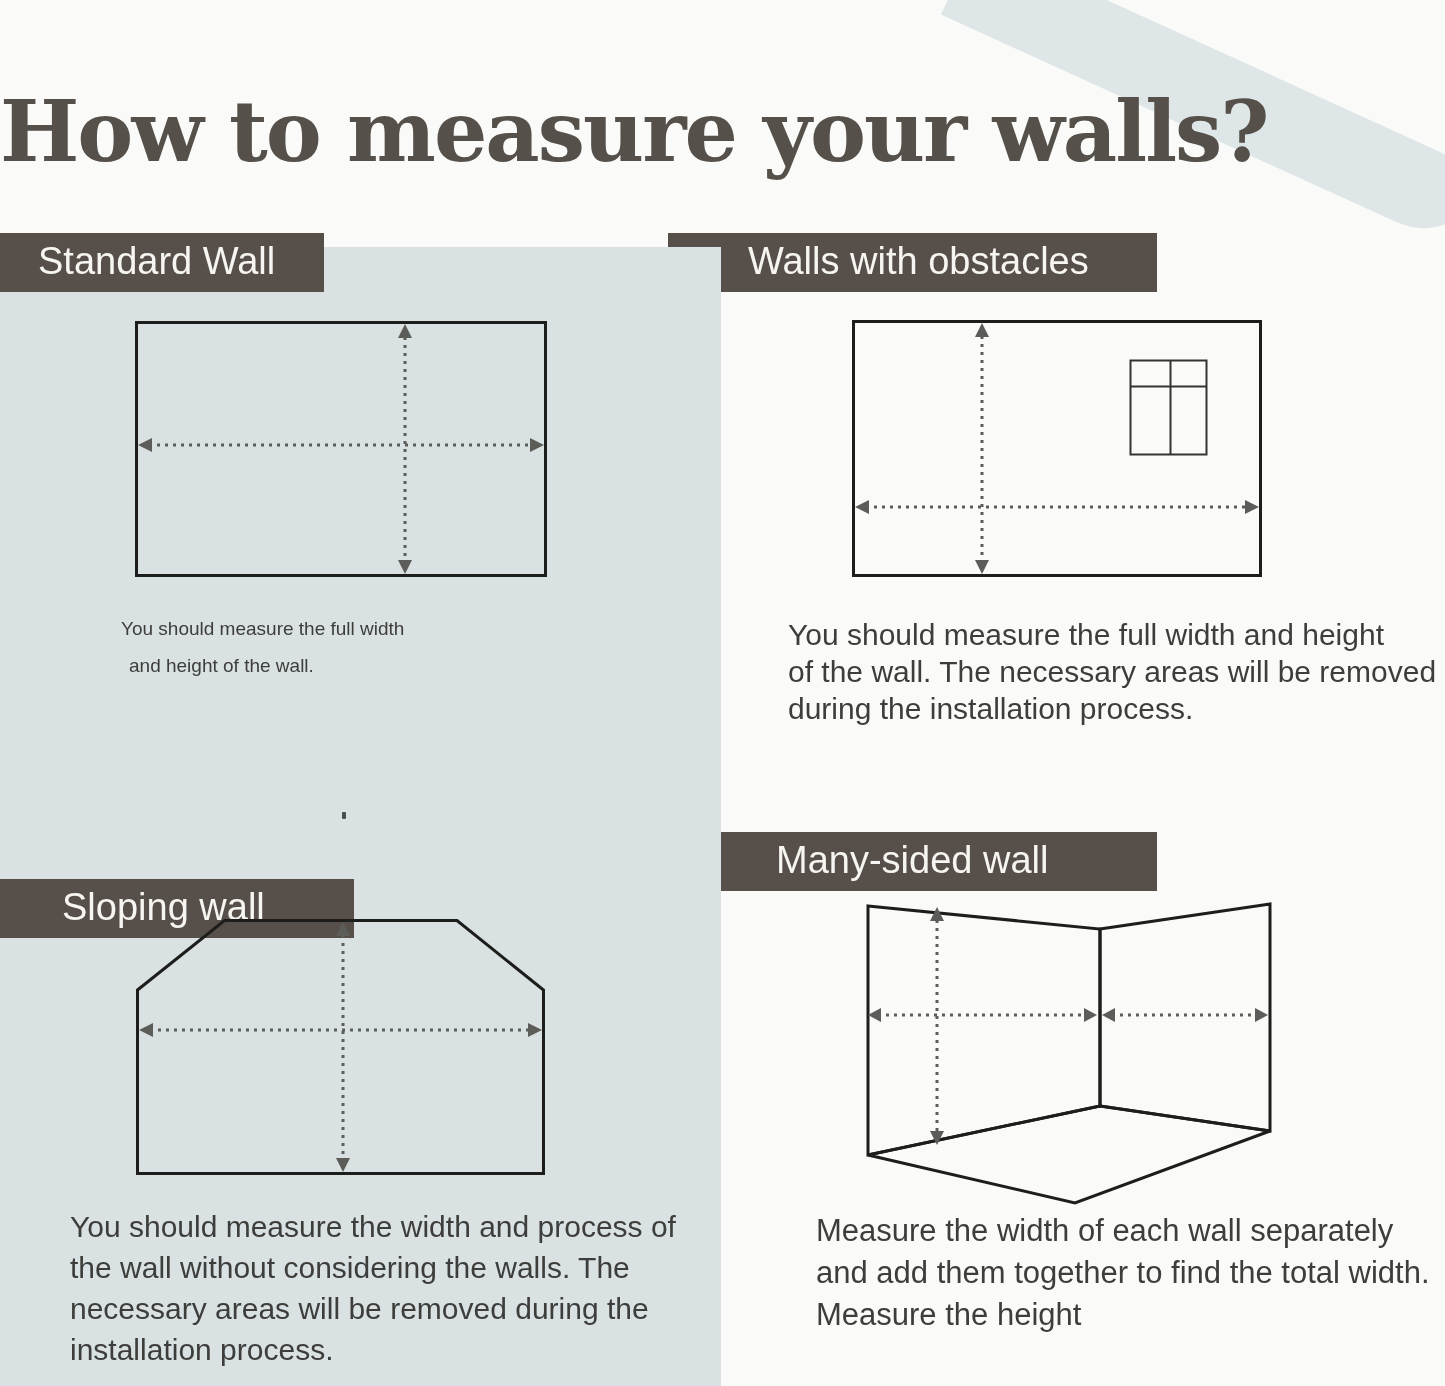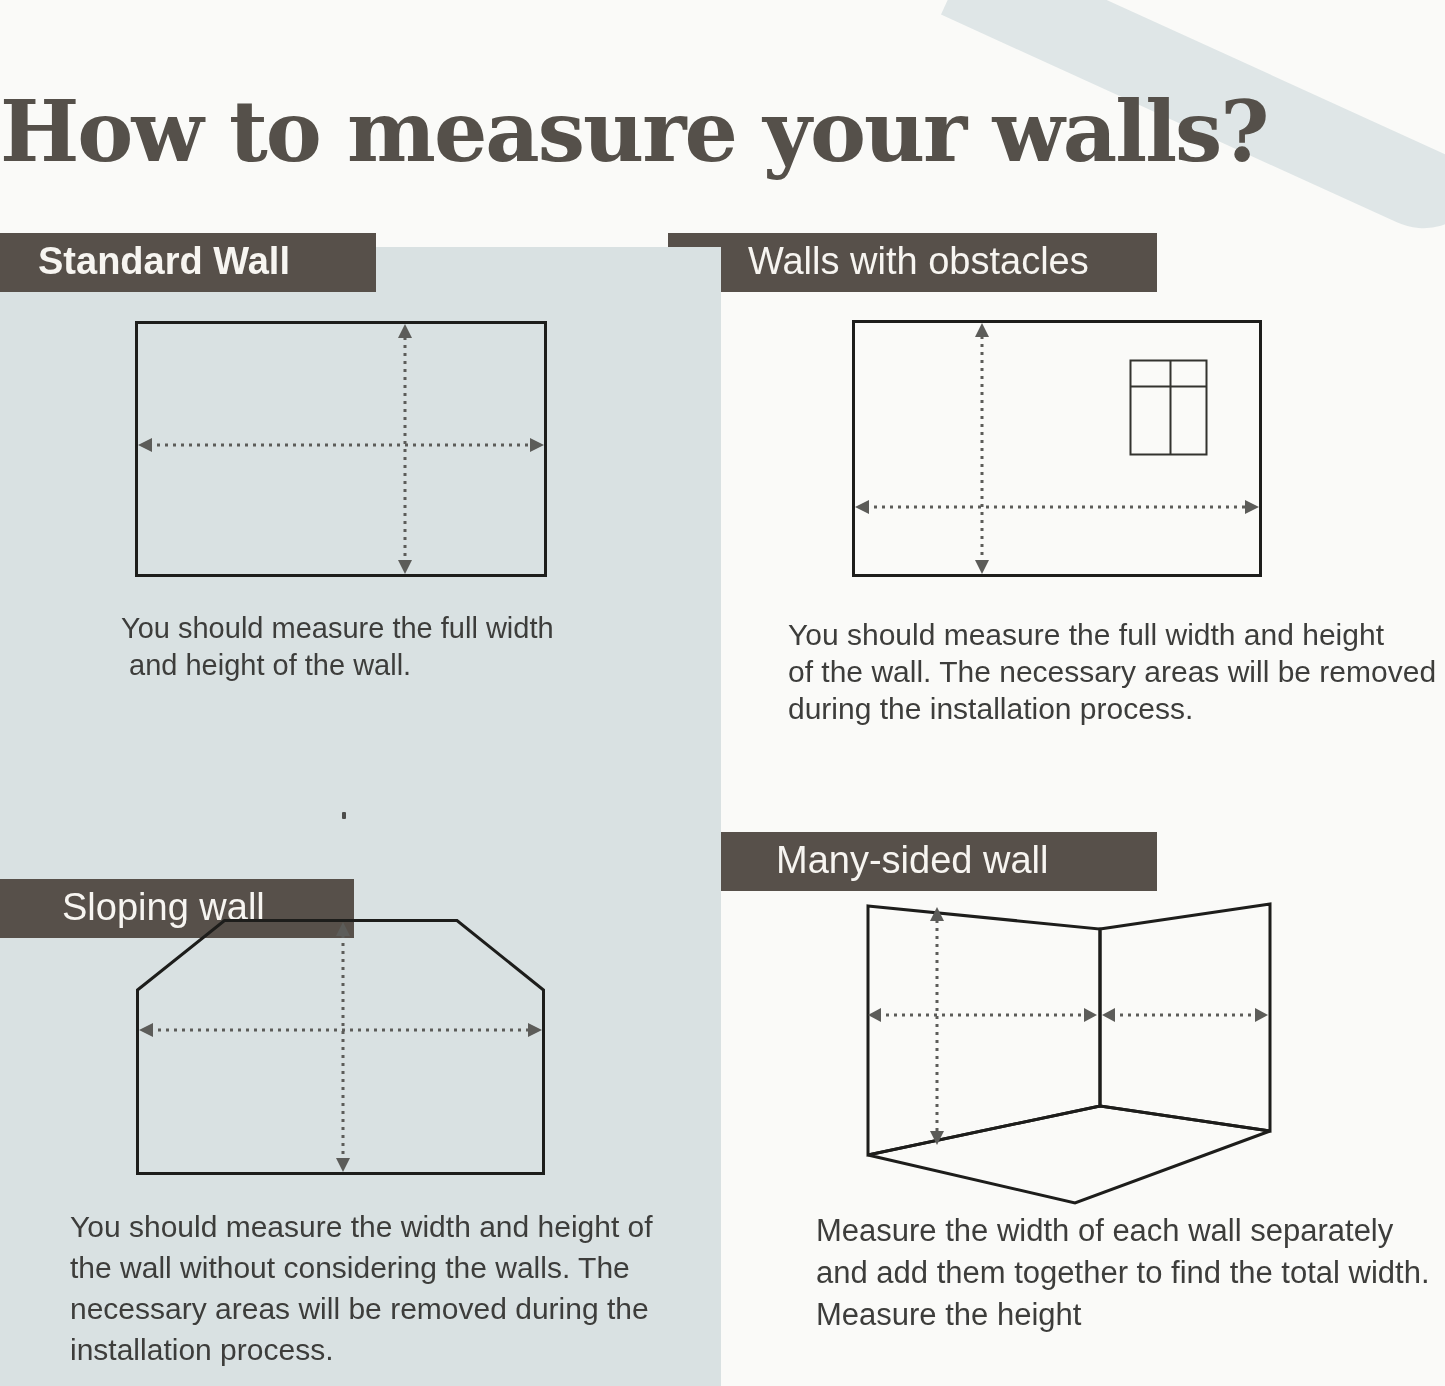--- a/index.html
+++ b/index.html
@@ -40,28 +40,28 @@
     position:absolute;left:0;top:247px;width:721px;height:1139px;
     background:var(--panel);z-index:1;
   }
   .bar{
     position:absolute;height:59px;background:var(--bar);
     color:var(--bar-text);font-size:38px;line-height:57px;
     white-space:nowrap;
   }
   .bar-under{z-index:0;}   
   .bar-over{z-index:3;}    
-  .bar-standard{left:0;top:233px;width:376px;padding-left:38px;box-sizing:border-box;font-weight:bold;}
+  .bar-standard{left:0;top:233px;width:324px;padding-left:38px;box-sizing:border-box;}
   .bar-obstacles{left:668px;top:233px;width:489px;padding-left:80px;box-sizing:border-box;}
   .bar-sloping{left:0;top:831px;width:354px;padding-left:62px;box-sizing:border-box;margin-top:48px;}
   .bar-many{left:668px;top:832px;width:489px;padding-left:108px;box-sizing:border-box;}
   .diagram{position:absolute;z-index:4;}
   .desc{
     position:absolute;z-index:4;color:var(--body);
-    font-size:29px;line-height:37px;white-space:nowrap;
+    font-size:19px;line-height:37px;white-space:nowrap;
   }
   .desc-standard{left:121px;top:610px;}
   .desc-standard .line2{padding-left:8px;}
   .desc-obstacles{left:788px;top:608px;font-size:30px;line-height:37px;margin-top:8px;}
   .desc-sloping{left:70px;top:1206px;font-size:30px;line-height:41px;}
   .desc-many{left:816px;top:1210px;font-size:31px;line-height:42px;}
   .artifact{
     position:absolute;left:342px;top:812px;width:4px;height:7px;
     background:#4d4d4b;z-index:4;border-radius:1px;
   }
@@ -149,21 +149,21 @@
     <div class="line2">and height of the wall.</div>
   </div>
 
   <div class="desc desc-obstacles">
     <div>You should measure the full width and height</div>
     <div>of the wall. The necessary areas will be removed</div>
     <div>during the installation process.</div>
   </div>
 
   <div class="desc desc-sloping">
-    <div>You should measure the width and height of</div>
+    <div>You should measure the width and process of</div>
     <div>the wall without considering the walls. The</div>
     <div>necessary areas will be removed during the</div>
     <div>installation process.</div>
   </div>
 
   <div class="desc desc-many">
     <div>Measure the width of each wall separately</div>
     <div>and add them together to find the total width.</div>
     <div>Measure the height</div>
   </div>

